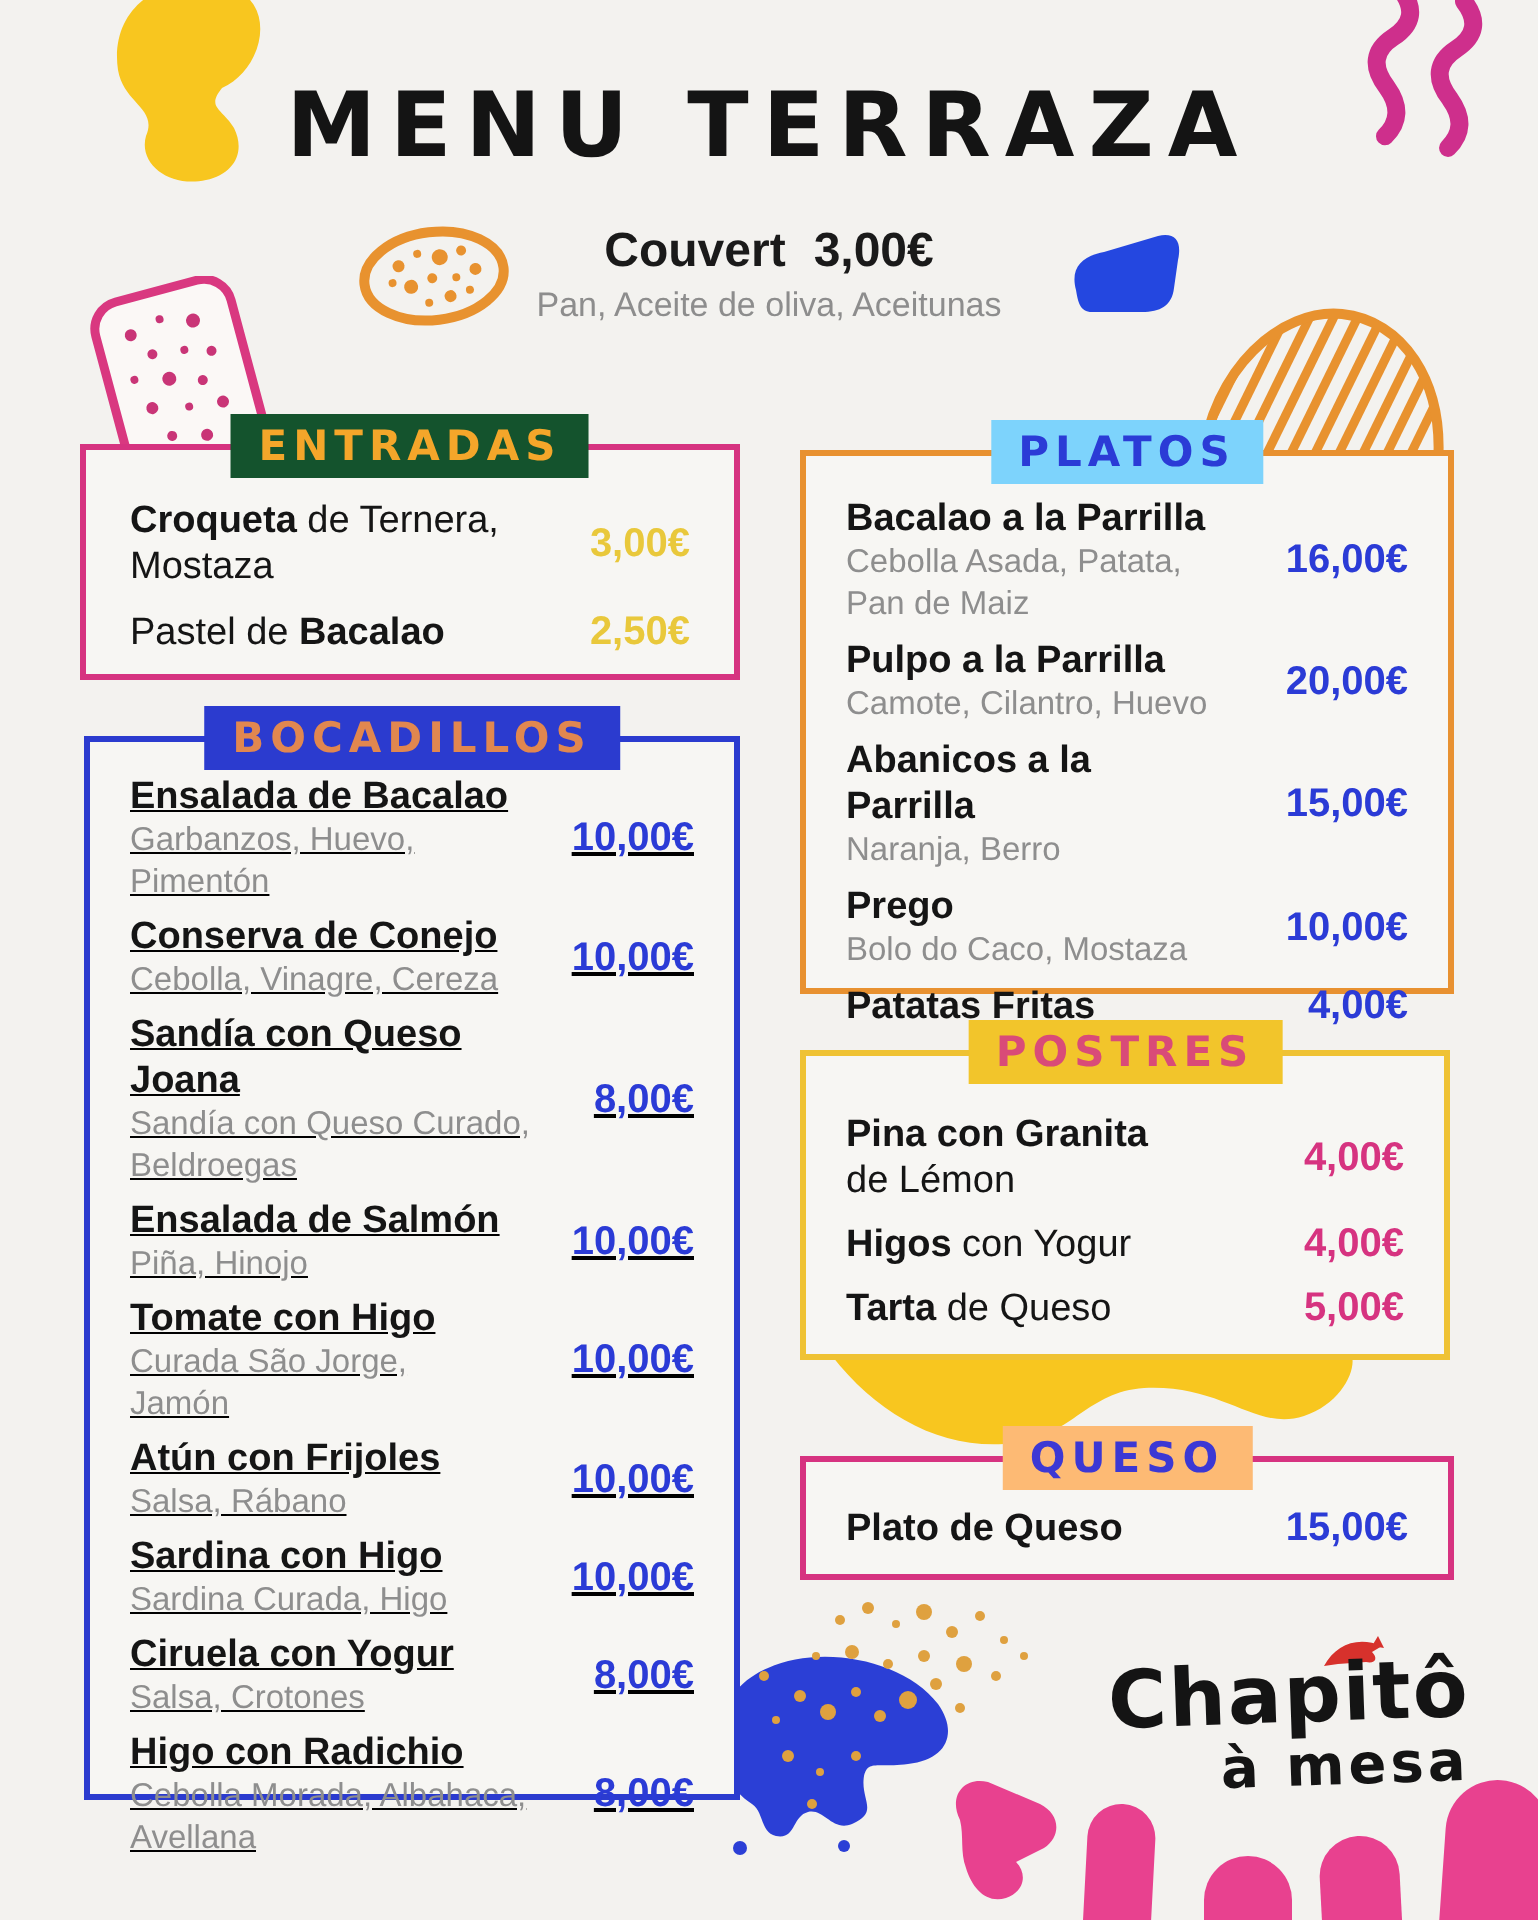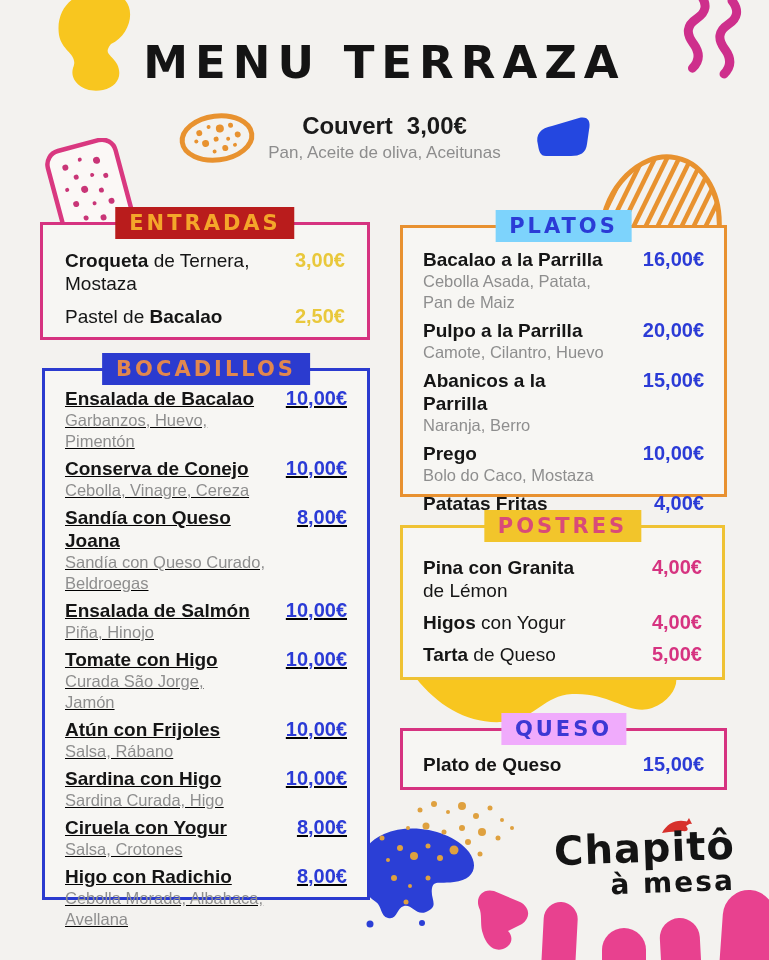--- a/index.html
+++ b/index.html
@@ -29,21 +29,21 @@
   #box-bocadillos .row{margin-bottom:5px;}
   #box-platos{left:400px;top:225px;width:327px;height:272px;}
   #box-platos .items{padding:20px 20px 0 20px;}
   #box-platos .row{margin-bottom:6px;}
   #box-postres{left:400px;top:525px;width:325px;height:155px;}
   #box-postres .items{padding:28px 20px 0 20px;}
   #box-postres .row{margin-bottom:9px;}
   #box-queso{left:400px;top:728px;width:327px;height:62px;}
   #box-queso .items{padding:22px 20px 0 20px;}
 
-  .row{display:flex;align-items:flex-start;gap:25px;}
+  .row{display:flex;align-items:center;gap:25px;}
   .item-text{flex:1;padding-right:6px;}
   .item-name{font-size:19px;line-height:23px;color:#151515;font-weight:700;}
   .item-name .r{font-weight:400;}
   .item-sub{font-size:16.5px;line-height:21px;color:#8e8e8e;}
   .item-price{font-weight:700;font-size:20px;line-height:23px;white-space:nowrap;}
 
   
   .deco{position:absolute;pointer-events:none;}
   .finger{position:absolute;background:#E8418F;}
 
@@ -180,21 +180,21 @@
         <circle cx="142" cy="30" r="2"></circle>
         <circle cx="36" cy="104" r="2.5"></circle>
     </g>
   </svg>
 
   <svg class="deco" style="left:468px;top:884px;" width="68" height="72" viewBox="0 0 68 72">
     <path d="M12,26 C6,14 14,4 26,7 L52,18 C62,23 63,34 54,40 L40,47 C46,53 44,62 35,65 C25,68 18,60 15,50 C12,42 14,34 12,26 Z" fill="#E8418F"></path>
   </svg>
 
   <div class="box" id="box-entradas" style="border-color: rgb(214, 51, 128);">
-    <div class="badge" style="background: #b91c1c; color: rgb(244, 166, 42);">ENTRADAS</div>
+    <div class="badge" style="background: #14532d; color: rgb(244, 166, 42);">ENTRADAS</div>
     <div class="items">
         <div class="row">
           <div class="item-text">
             <div class="item-name"><span class="b">Croqueta</span><span class="r"> de Ternera, Mostaza</span></div>
           </div>
           <div class="item-price" style="color: rgb(233, 200, 59);">3,00€</div>
         </div>
         <div class="row">
           <div class="item-text">
             <div class="item-name"><span class="r">Pastel de </span><span class="b">Bacalao</span></div>
@@ -331,21 +331,21 @@
         <div class="row">
           <div class="item-text">
             <div class="item-name"><span class="b">Tarta</span><span class="r"> de Queso</span></div>
           </div>
           <div class="item-price" style="color: rgb(214, 51, 128);">5,00€</div>
         </div>
       </div>
   </div>
 
   <div class="box" id="box-queso" style="border-color: rgb(214, 51, 128);">
-    <div class="badge" style="background: #f0abfc; color: rgb(60, 56, 212);">QUESO</div>
+    <div class="badge" style="background: #fdba74; color: rgb(60, 56, 212);">QUESO</div>
     <div class="items">
         <div class="row">
           <div class="item-text">
             <div class="item-name"><span class="b">Plato de Queso</span></div>
           </div>
           <div class="item-price" style="color: rgb(43, 59, 214);">15,00€</div>
         </div>
       </div>
   </div>
 

